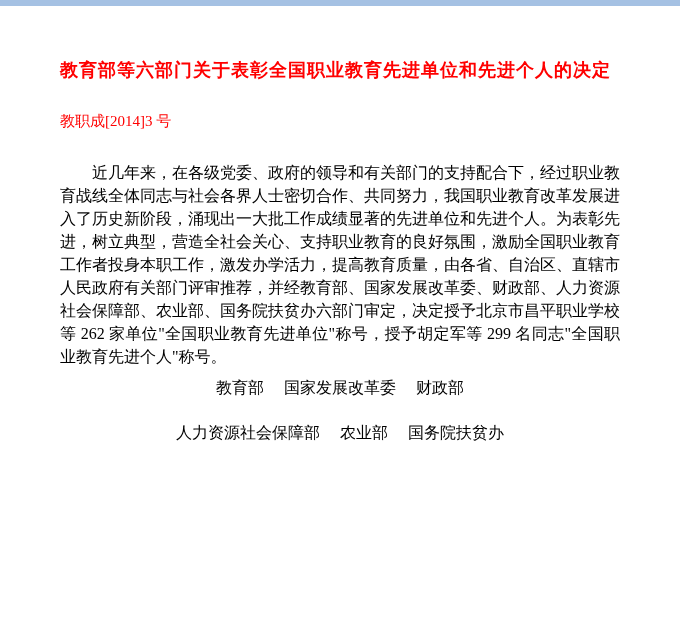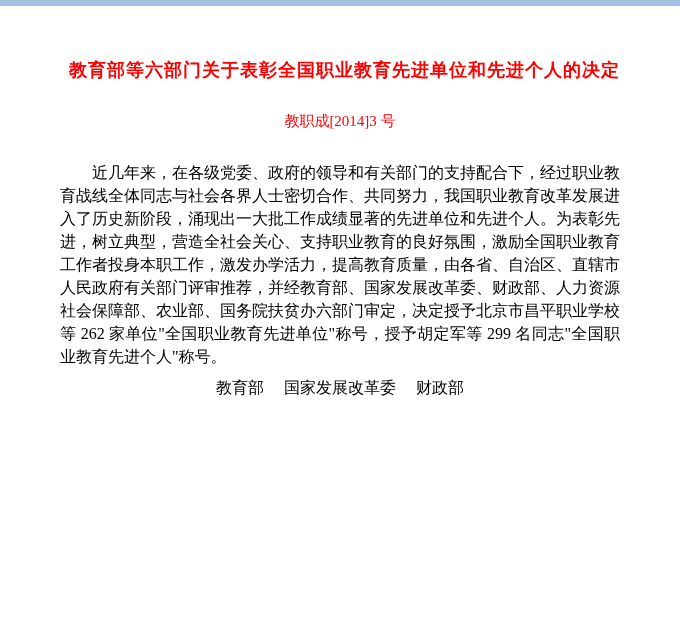--- a/index.html
+++ b/index.html
@@ -21,30 +21,30 @@
   }
   .doc {
     width: 560px;
     margin: 0 auto;
     font-size: 16px;
     line-height: 23px;
   }
   .title {
     margin: 51px 0 0 0;
     padding: 0;
-    text-align: right;
+    text-align: left;
     font-size: 18px;
     line-height: 26px;
     font-weight: bold;
     letter-spacing: 1px;
     color: #ff0000;
   }
   .doc-number {
     margin-top: 28px;
-    text-align: center;
+    text-align: left;
     font-size: 15px;
     line-height: 21px;
     color: #ff0000;
   }
   .para {
     margin: 0;
     text-indent: 2em;
     text-align: justify;
     text-justify: inter-ideograph;
   }
@@ -70,16 +70,17 @@
 
   <h1 class="title">教育部等六部门关于表彰全国职业教育先进单位和先进个人的决定</h1>
 
   <div class="doc-number">教职成[2014]3 号</div>
 
   <p class="para para-1">近几年来，在各级党委、政府的领导和有关部门的支持配合下，经过职业教育战线全体同志与社会各界人士密切合作、共同努力，我国职业教育改革发展进入了历史新阶段，涌现出一大批工作成绩显著的先进单位和先进个人。为表彰先进，树立典型，营造全社会关心、支持职业教育的良好氛围，激励全国职业教育工作者投身本职工作，激发办学活力，提高教育质量，由各省、自治区、直辖市人民政府有关部门评审推荐，并经教育部、国家发展改革委、财政部、人力资源社会保障部、农业部、国务院扶贫办六部门审定，决定授予北京市昌平职业学校等 262 家单位"全国职业教育先进单位"称号，授予胡定军等 299 名同志"全国职业教育先进个人"称号。</p>
 
 
   <div class="sig-block">
     <div class="sig">教育部　 国家发展改革委　 财政部</div>
+    <div class="sig">人力资源社会保障部　 农业部　 国务院扶贫办</div>
 
   </div>
 
 </div>
 
 </body></html>

